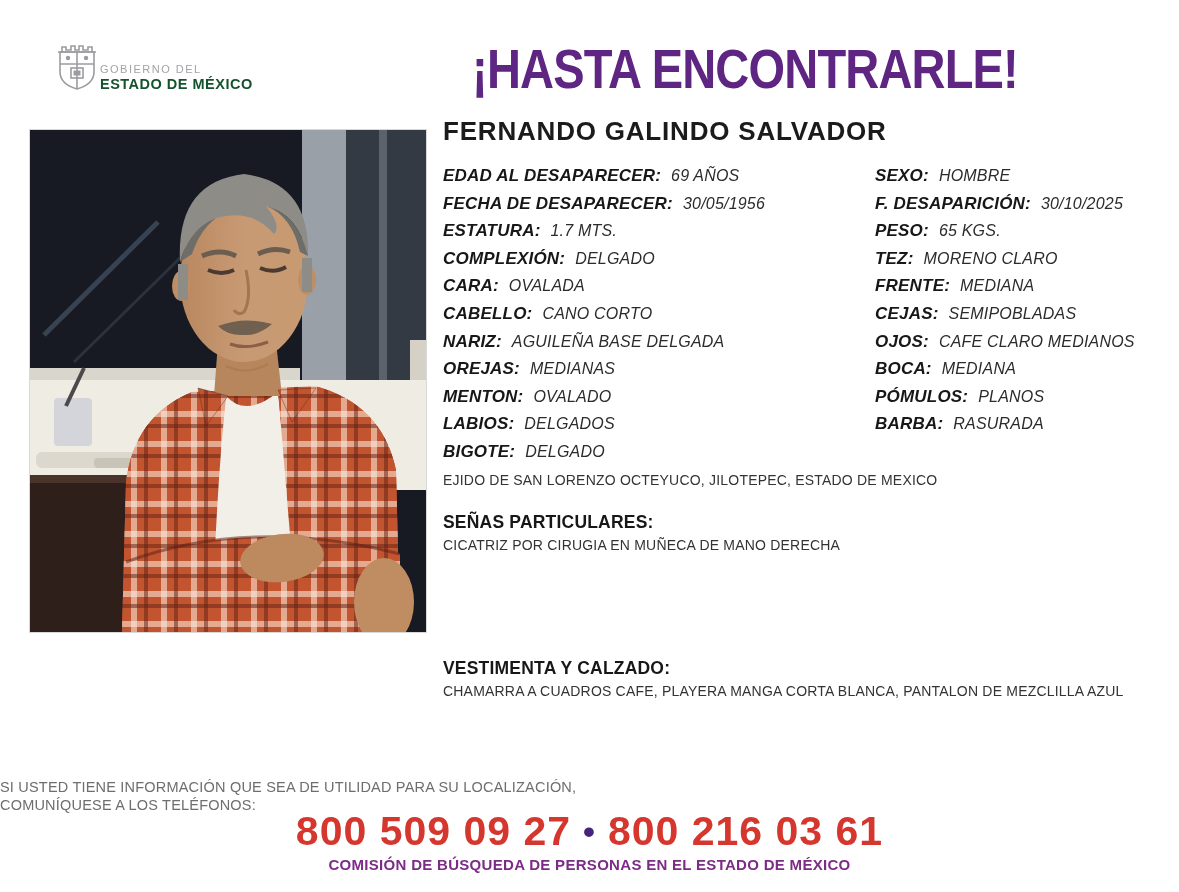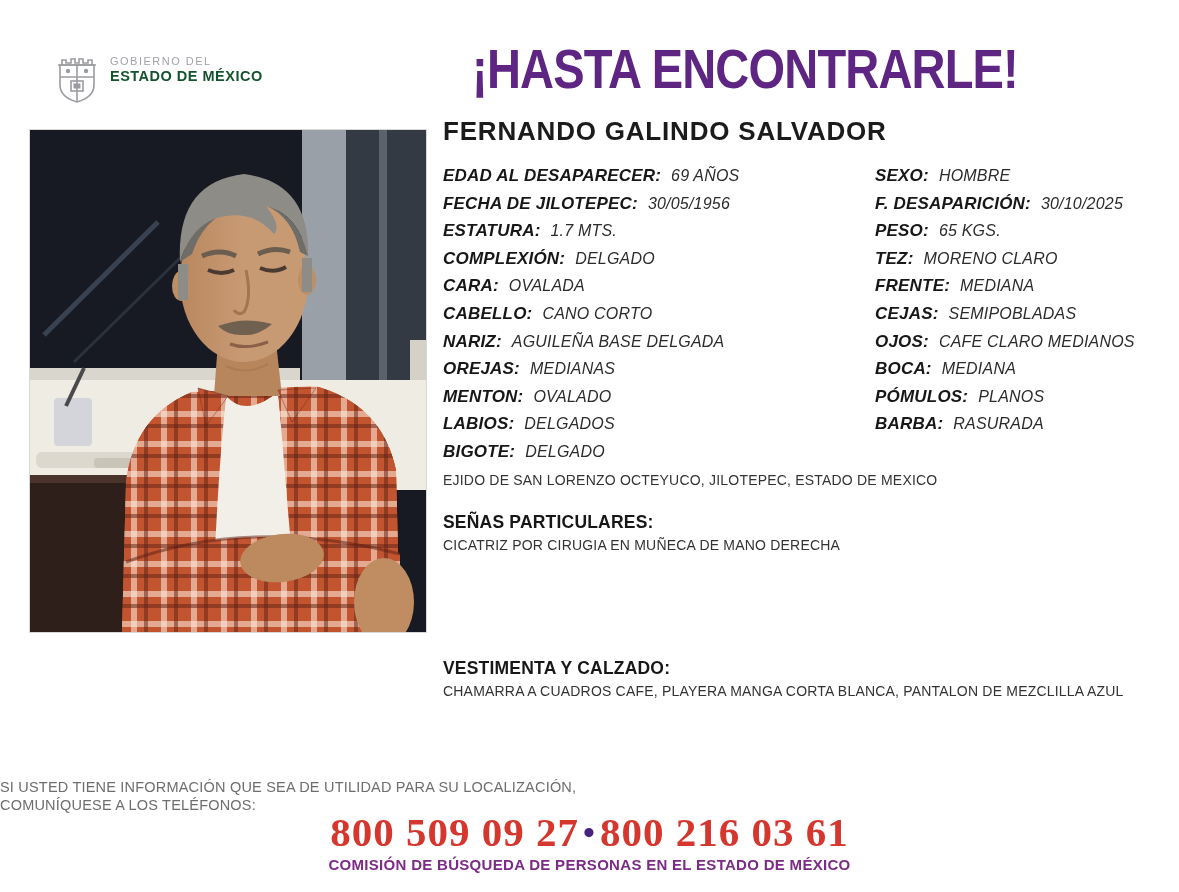--- a/index.html
+++ b/index.html
@@ -2,21 +2,21 @@
 <html><head>
 <meta charset="utf-8">
 <style>
   * { margin:0; padding:0; box-sizing:border-box; }
   body { background:#e9e9e9; font-family:"Liberation Sans", sans-serif; }
   .poster {
     position:relative; width:1179px; height:892px; background:#ffffff;
     overflow:hidden; color:#1f1f1f;
   }
   
-  .logo { position:absolute; left:54px; top:55px; display:flex; align-items:flex-start; gap:10px; }
+  .logo { position:absolute; left:54px; top:42px; display:flex; align-items:flex-end; }
   .logo svg { display:block; }
   .logo-text .l1 { font-size:11px; letter-spacing:1.5px; color:#a2a3a7; font-weight:400; }
   .logo-text .l2 { font-size:14.5px; letter-spacing:.5px; color:#14532d; font-weight:700; margin-top:1px; }
   .main-title {
     position:absolute; left:410px; top:36px; width:670px; text-align:center;
     font-size:56px; font-weight:800; color:#5e2583; white-space:nowrap;
     letter-spacing:-1px; transform:scaleX(.84); transform-origin:center;
   }
   
   .photo { position:absolute; left:30px; top:130px; width:396px; height:502px; background:#171a22; outline:1px solid #d8d8d8; }
@@ -37,22 +37,22 @@
   .sec-vestimenta { top:658px; }
   .section .slbl { font-weight:700; font-size:17.5px; color:#171717; letter-spacing:.2px; white-space:nowrap; }
   .section .sval { font-size:14px; color:#333; margin-top:4px; letter-spacing:.2px; white-space:nowrap; }
   
   .footer-info {
     position:absolute; left:0; top:778px; width:1179px; text-align:left;
     font-size:14.5px; line-height:18px; color:#6e6e6e; letter-spacing:.2px;
   }
   .phones {
     position:absolute; left:0; top:808px; width:1179px;
-    display:flex; justify-content:center; align-items:center; gap:4px;
-    font-size:41px; font-weight:800; color:#d5372e; letter-spacing:1px; white-space:nowrap;font-family:Liberation Serif, serif;
+    display:flex; justify-content:center; align-items:center; gap:12px;
+    font-size:41px; font-weight:800; color:#d5372e; letter-spacing:1px; white-space:nowrap;
   }
   .phones .sep { color:#46247e; font-size:34px; line-height:41px; }
   .footer-org {
     position:absolute; left:0; top:856px; width:1179px; text-align:center;
     font-size:15px; font-weight:700; color:#7c2b86; letter-spacing:.3px;
   }
 </style>
 </head>
 <body>
 
@@ -169,21 +169,21 @@
   </div>
 
   <div class="person-name">FERNANDO GALINDO SALVADOR</div>
 
   <div class="col col-left">
     <div class="row">
         <span class="lbl">EDAD AL DESAPARECER:</span>
         <span class="val">69 AÑOS</span>
       </div>
     <div class="row">
-        <span class="lbl">FECHA DE JILOTEPEC:</span>
+        <span class="lbl">FECHA DE DESAPARECER:</span>
         <span class="val">30/05/1956</span>
       </div>
     <div class="row">
         <span class="lbl">ESTATURA:</span>
         <span class="val">1.7 MTS.</span>
       </div>
     <div class="row">
         <span class="lbl">COMPLEXIÓN:</span>
         <span class="val">DELGADO</span>
       </div>

